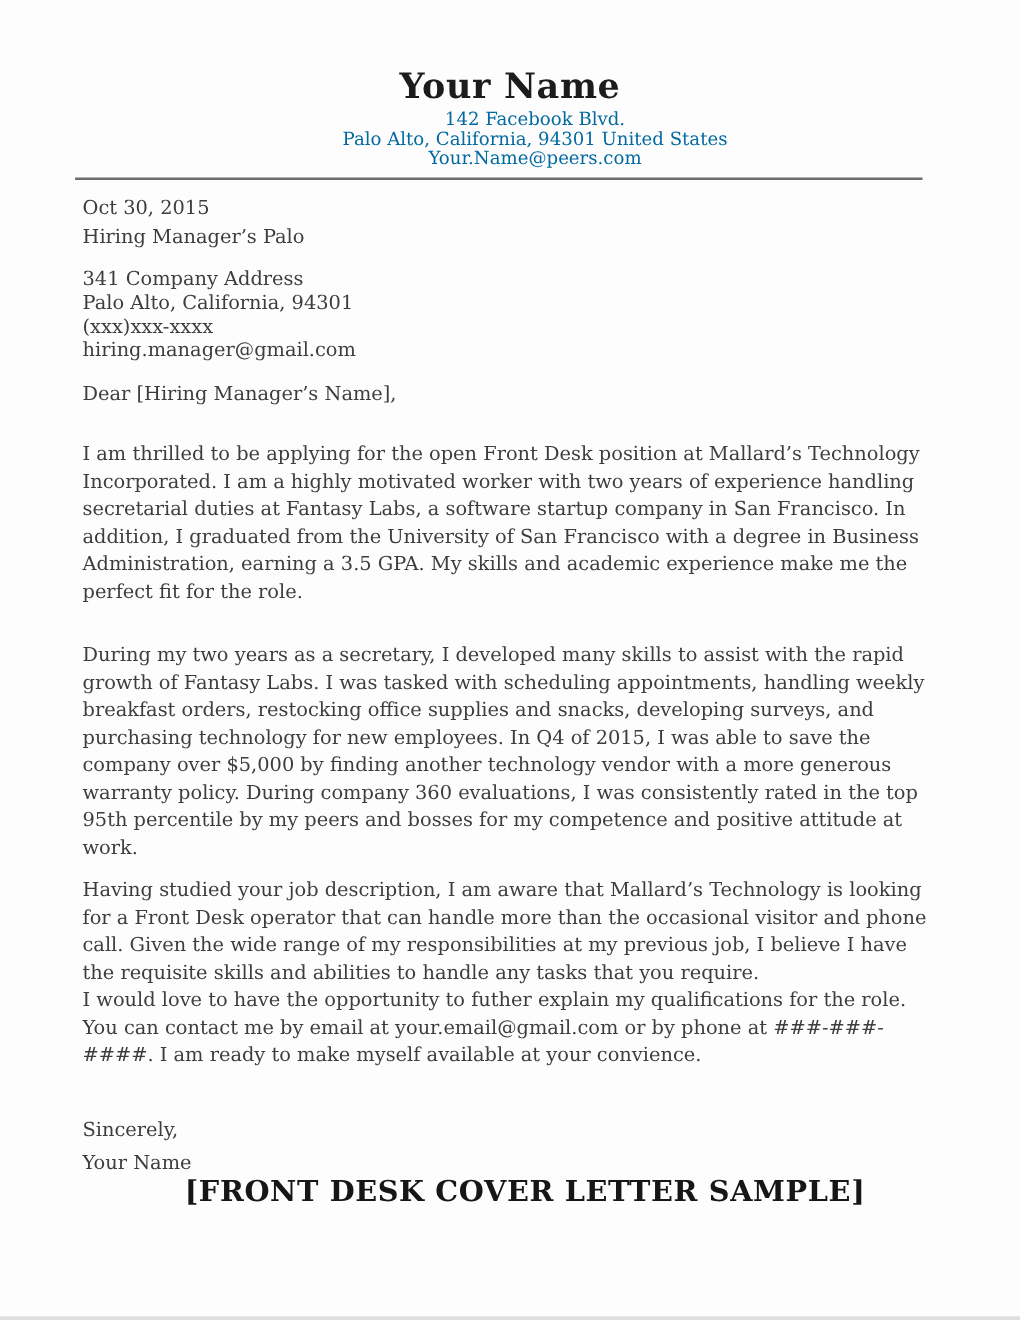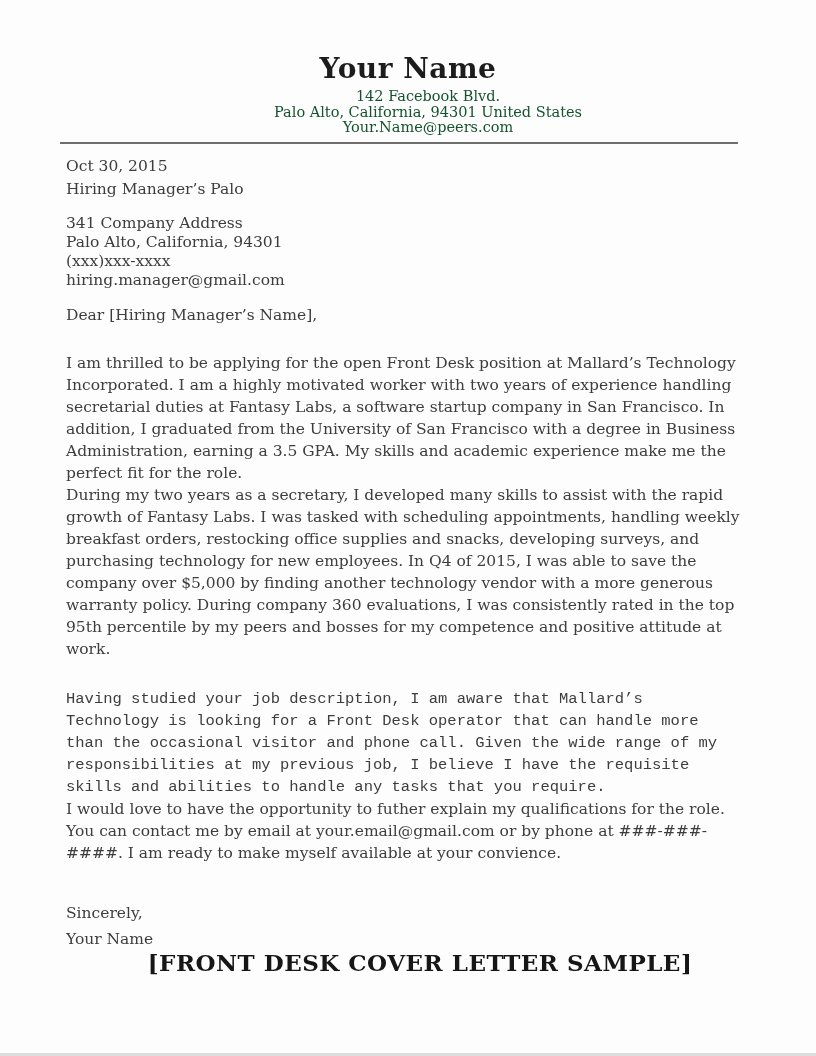--- a/index.html
+++ b/index.html
@@ -29,21 +29,21 @@
     margin: 0 0 5px 0;
     font-size: 28px;
     line-height: 30px;
     font-weight: bold;
     color: #1c1c1c;
     letter-spacing: 0.5px;
   }
   .hdr-line {
     font-size: 14.5px;
     line-height: 15.5px;
-    color: #14532d;
+    color: #0369a1;
     padding-left: 40px;
   }
   .header-rule {
     border: none;
     border-top: 2px solid #6e6e6e;
     margin: 6px 78px 0 60px;
     height: 0;
   }
   
   .letter-body {
@@ -62,22 +62,22 @@
     margin-top: 13px;
   }
   .recipient-block .line {
     line-height: 19px;
   }
   p {
     margin: 0;
   }
   .salutation { margin-top: 14px; }
   .para-1 { margin-top: 26px; }
-  .para-2 { }
-  .para-3 { margin-top: 28px; font-family: Liberation Mono, monospace; }
+  .para-2 { margin-top: 29px; }
+  .para-3 { margin-top: 12px; }
   .para-4 { }
   .closing { margin-top: 38px; }
   .signature { margin-top: 4px; }
   
   .footer-caption {
     margin-top: 0px;
     width: 100%;
     text-align: center;
     font-size: 23px;
     line-height: 26px;

